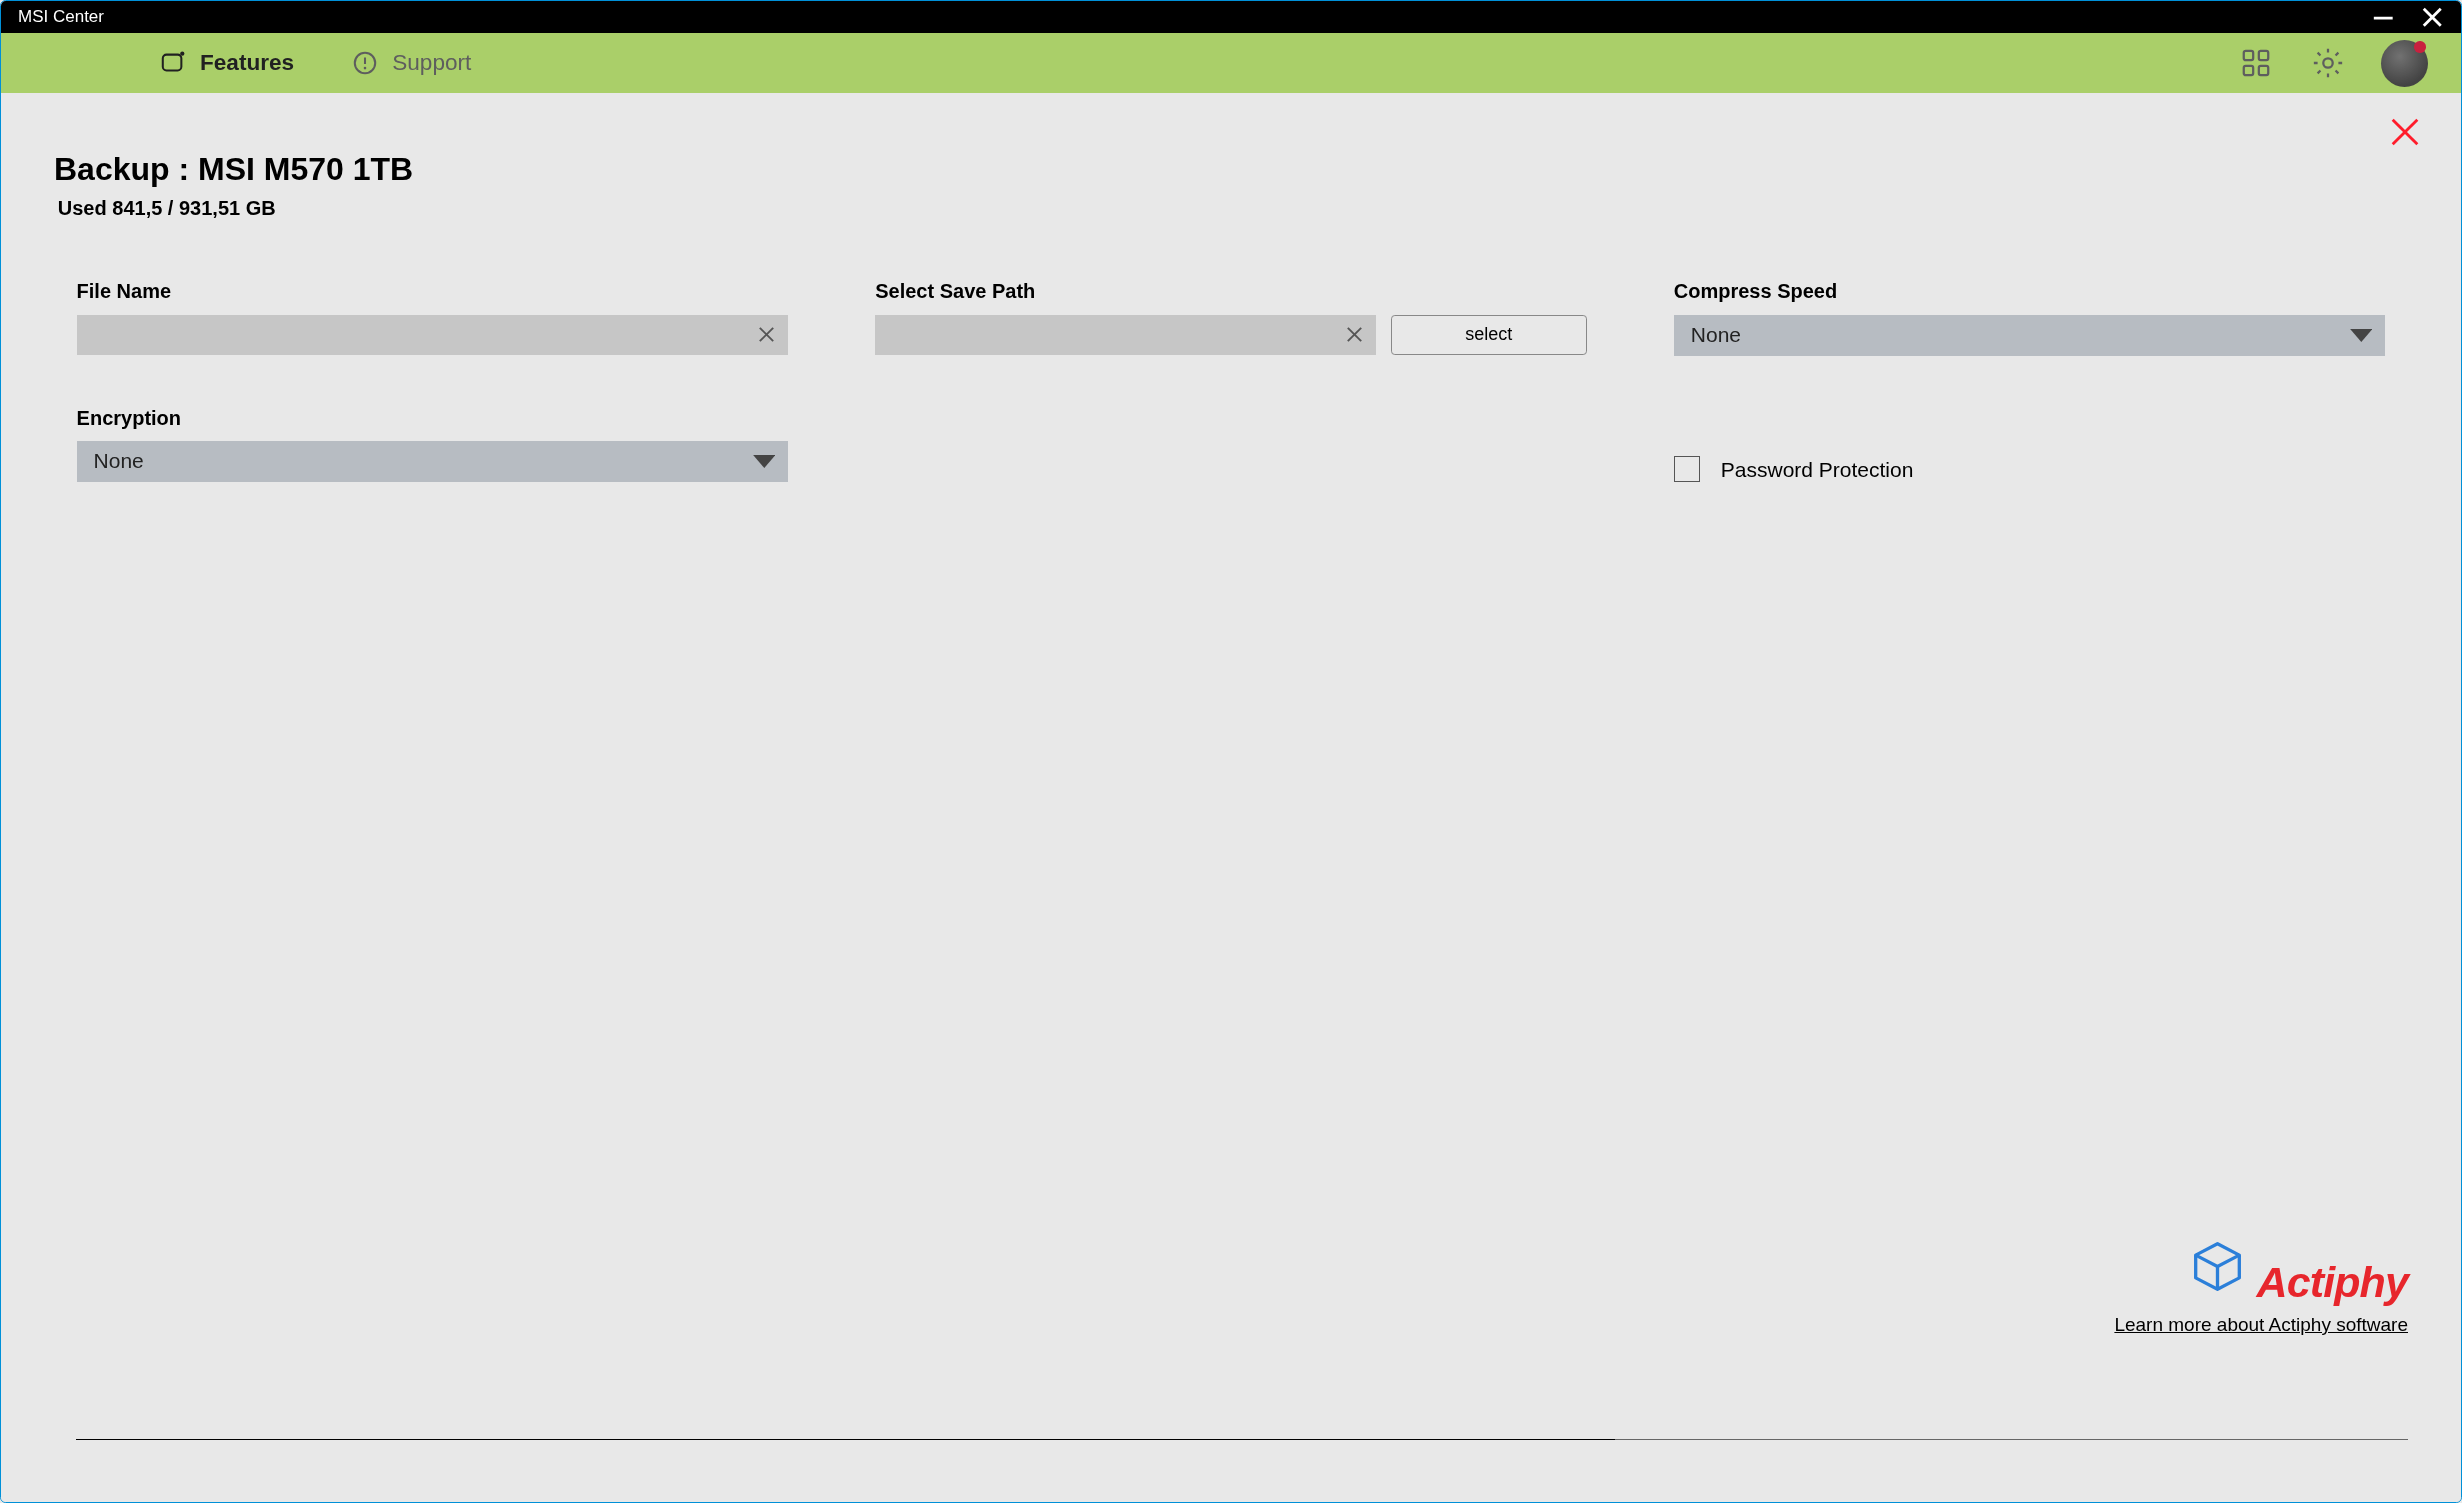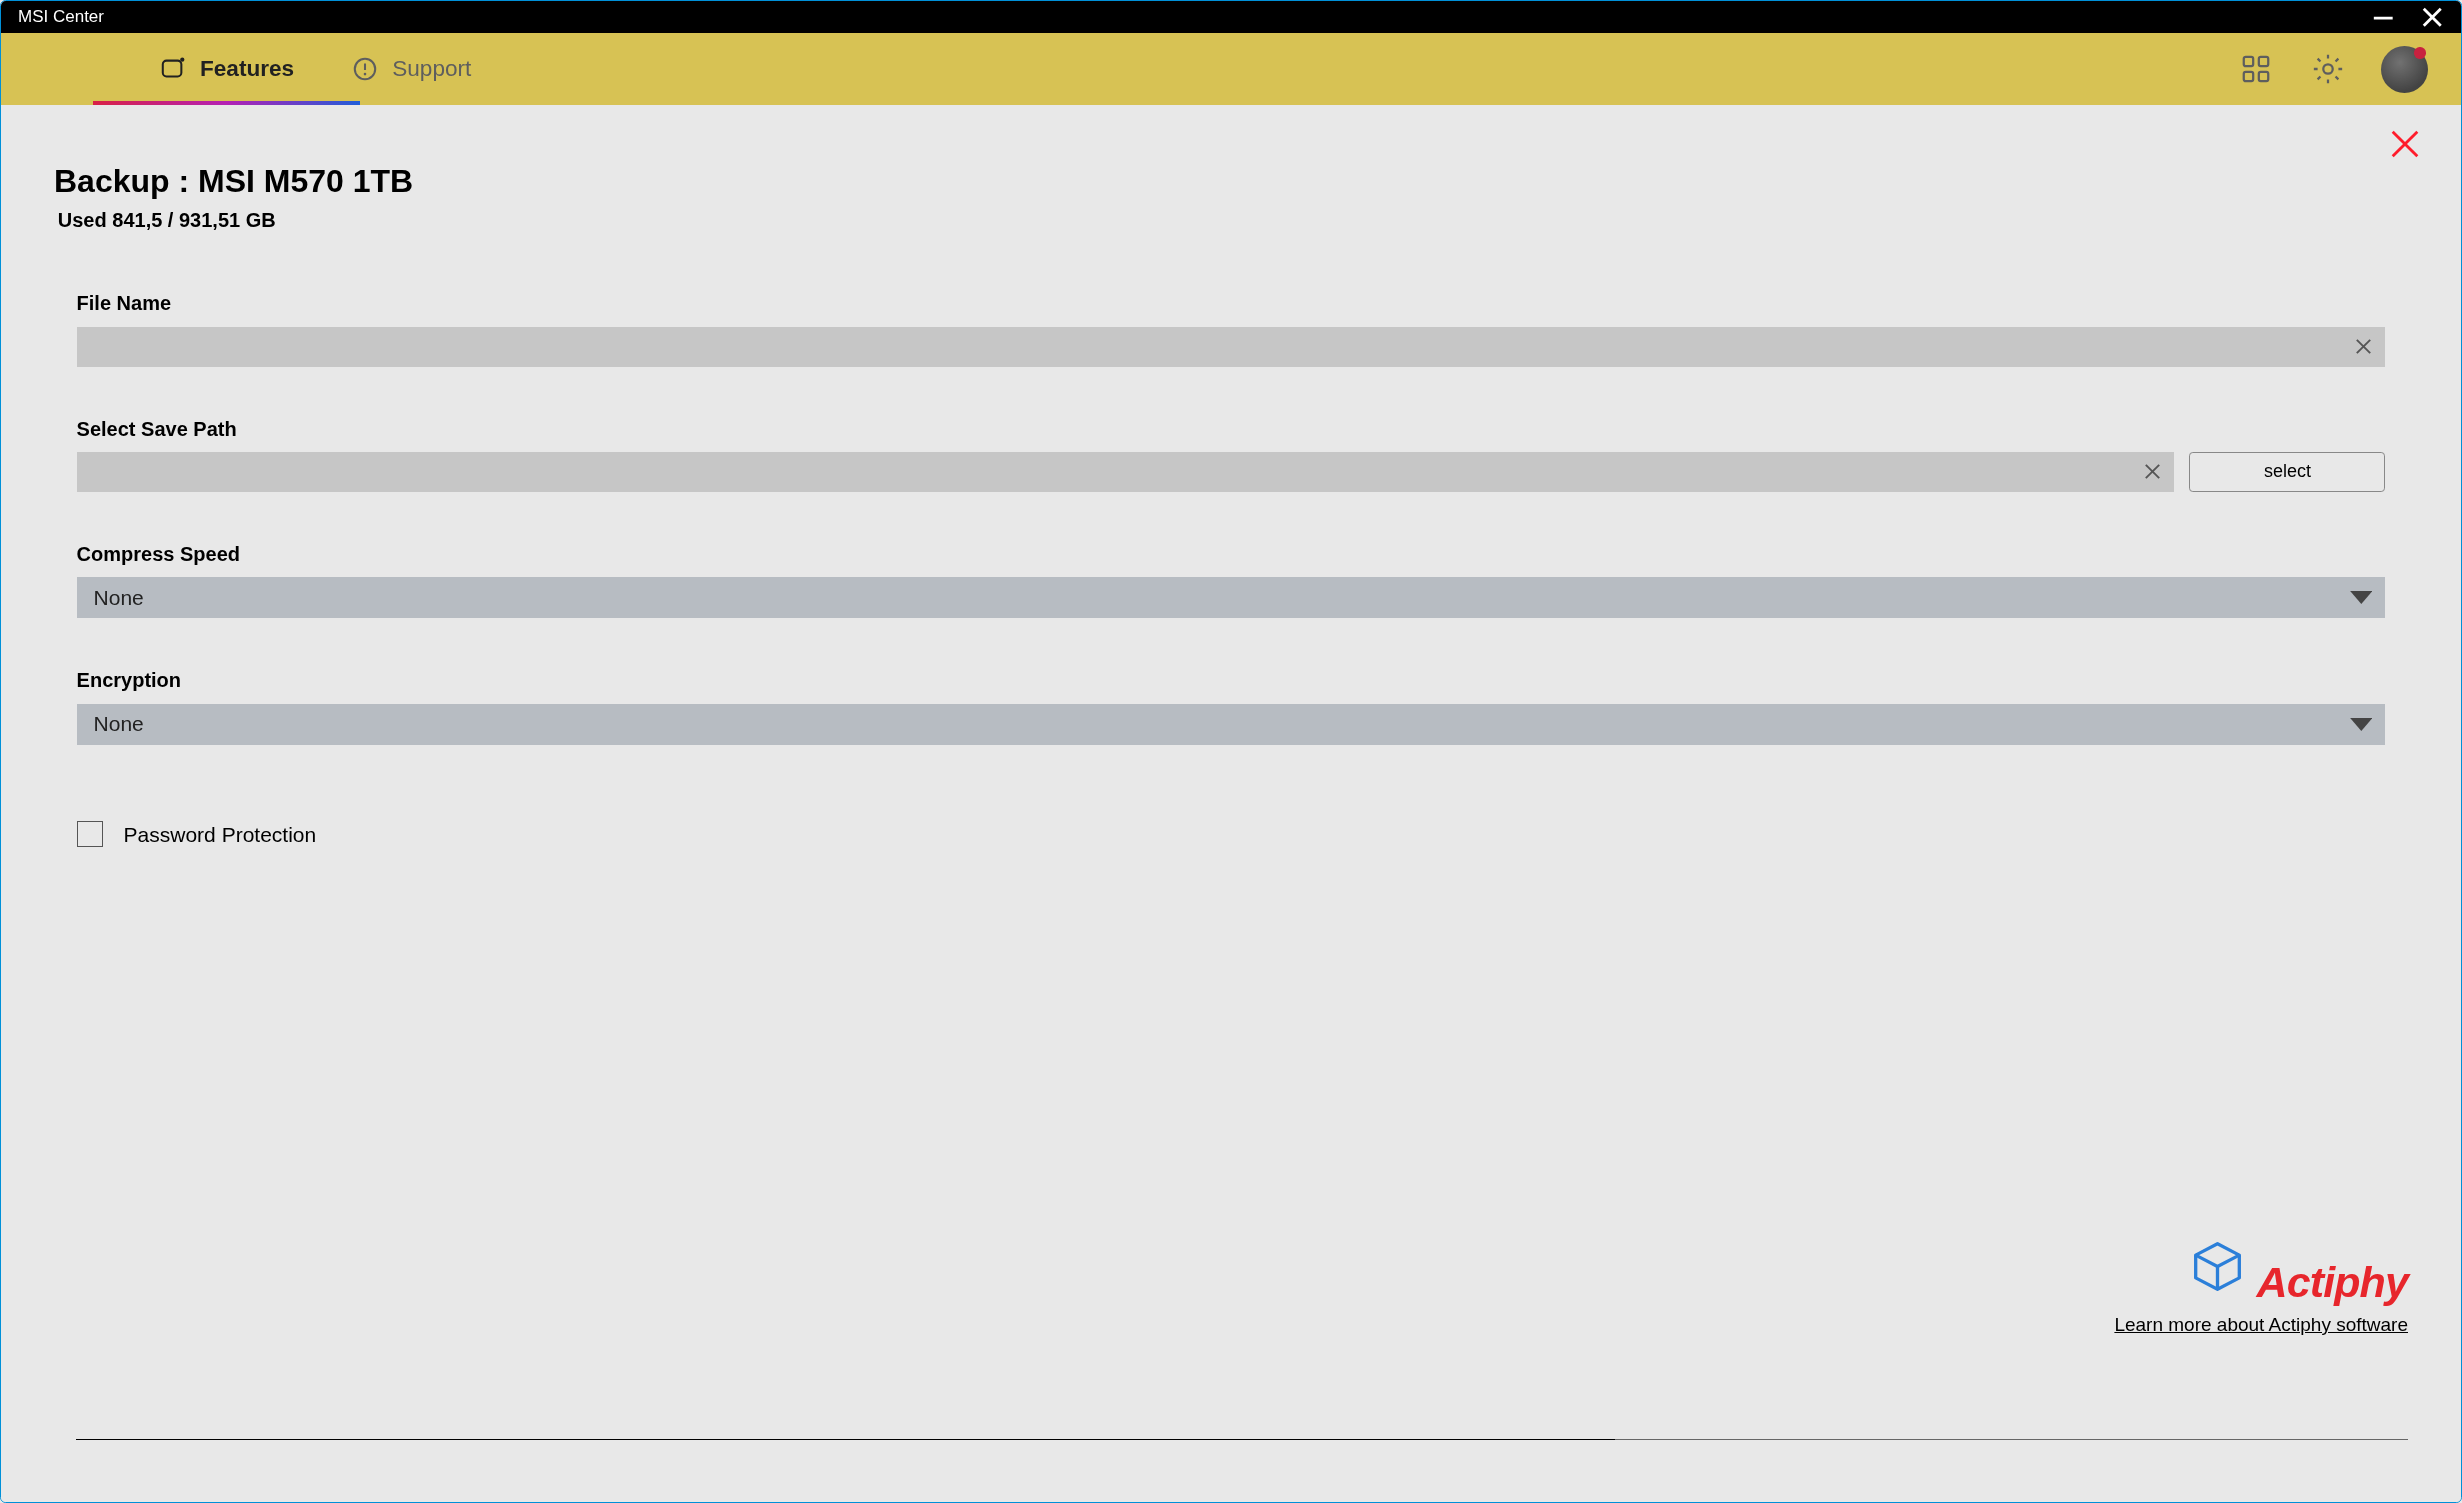--- a/index.html
+++ b/index.html
@@ -29,22 +29,22 @@
     color: #fff;
     flex-shrink: 0;
   }
   .titlebar .title { font-size: 17px; flex: 1; }
   .win-controls { display: flex; gap: 17px; align-items: center; }
   .win-controls .btn { width: 32px; height: 32px; display: flex; align-items: center; justify-content: center; cursor: pointer; }
   .win-controls svg { stroke: #fff; }
 
   
   .tabheader {
-    height: 72px;
-    background: #fde047;
+    height: 60px;
+    background: #bef264;
     display: flex;
     align-items: center;
     padding: 0 26px;
     position: relative;
     flex-shrink: 0;
   }
   .dim-overlay {
     position: absolute;
     inset: 0;
     background: rgba(120,120,120,0.28);
@@ -100,21 +100,21 @@
     cursor: pointer;
   }
   .close-x svg { stroke: #ff1c2b; stroke-width: 3; }
 
   .page-title { font-size: 32px; font-weight: 700; margin-top: 41px; }
   .page-sub { font-size: 20px; font-weight: 700; margin-top: 9.4px; padding-left: 3.8px; }
 
   .form {
     margin-top: 60px;
     display: grid;
-    grid-template-columns: 1fr;
+    grid-template-columns: 1fr 1fr 1fr;
     column-gap: 87px;
     row-gap: 51px;
     padding: 0 22.6px;
   }
   .field-label { font-size: 20px; font-weight: 700; margin-bottom: 11.3px; }
   .row { display: flex; gap: 15px; align-items: center; }
 
   .textbox {
     flex: 1;
     height: 40px;

